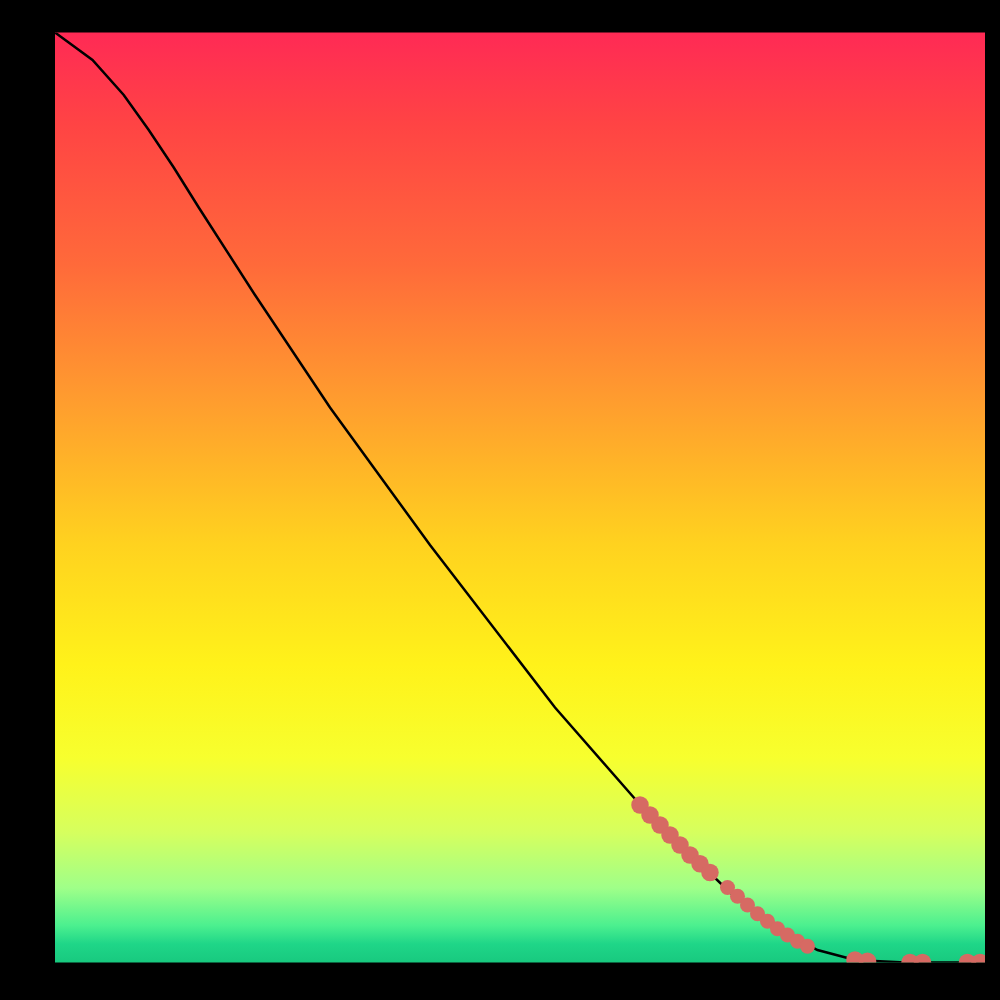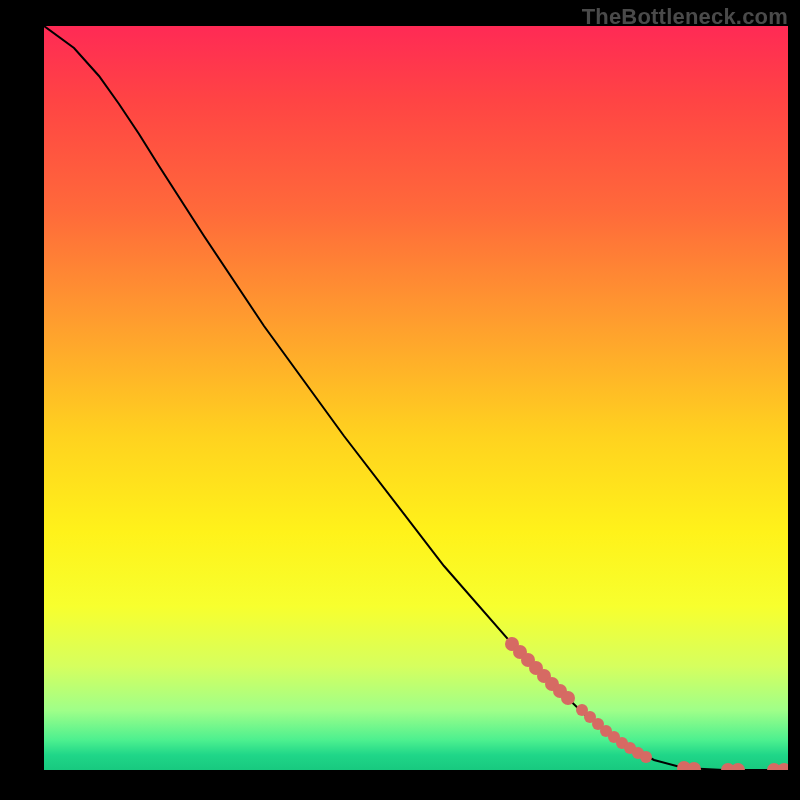--- a/index.html
+++ b/index.html
@@ -92,14 +92,13 @@
           <circle cx="602" cy="731" r="6" class="marker"></circle>
           <circle cx="640" cy="742" r="7" class="marker"></circle>
           <circle cx="650" cy="743" r="7" class="marker"></circle>
           <circle cx="684" cy="744" r="7" class="marker"></circle>
           <circle cx="694" cy="744" r="7" class="marker"></circle>
           <circle cx="730" cy="744" r="7" class="marker"></circle>
           <circle cx="740" cy="744" r="7" class="marker"></circle>
         </g>
     </svg>
   </div>
-  <div class="watermark">TheBottleneck.com</div>
 </div>
 
 </body></html>

